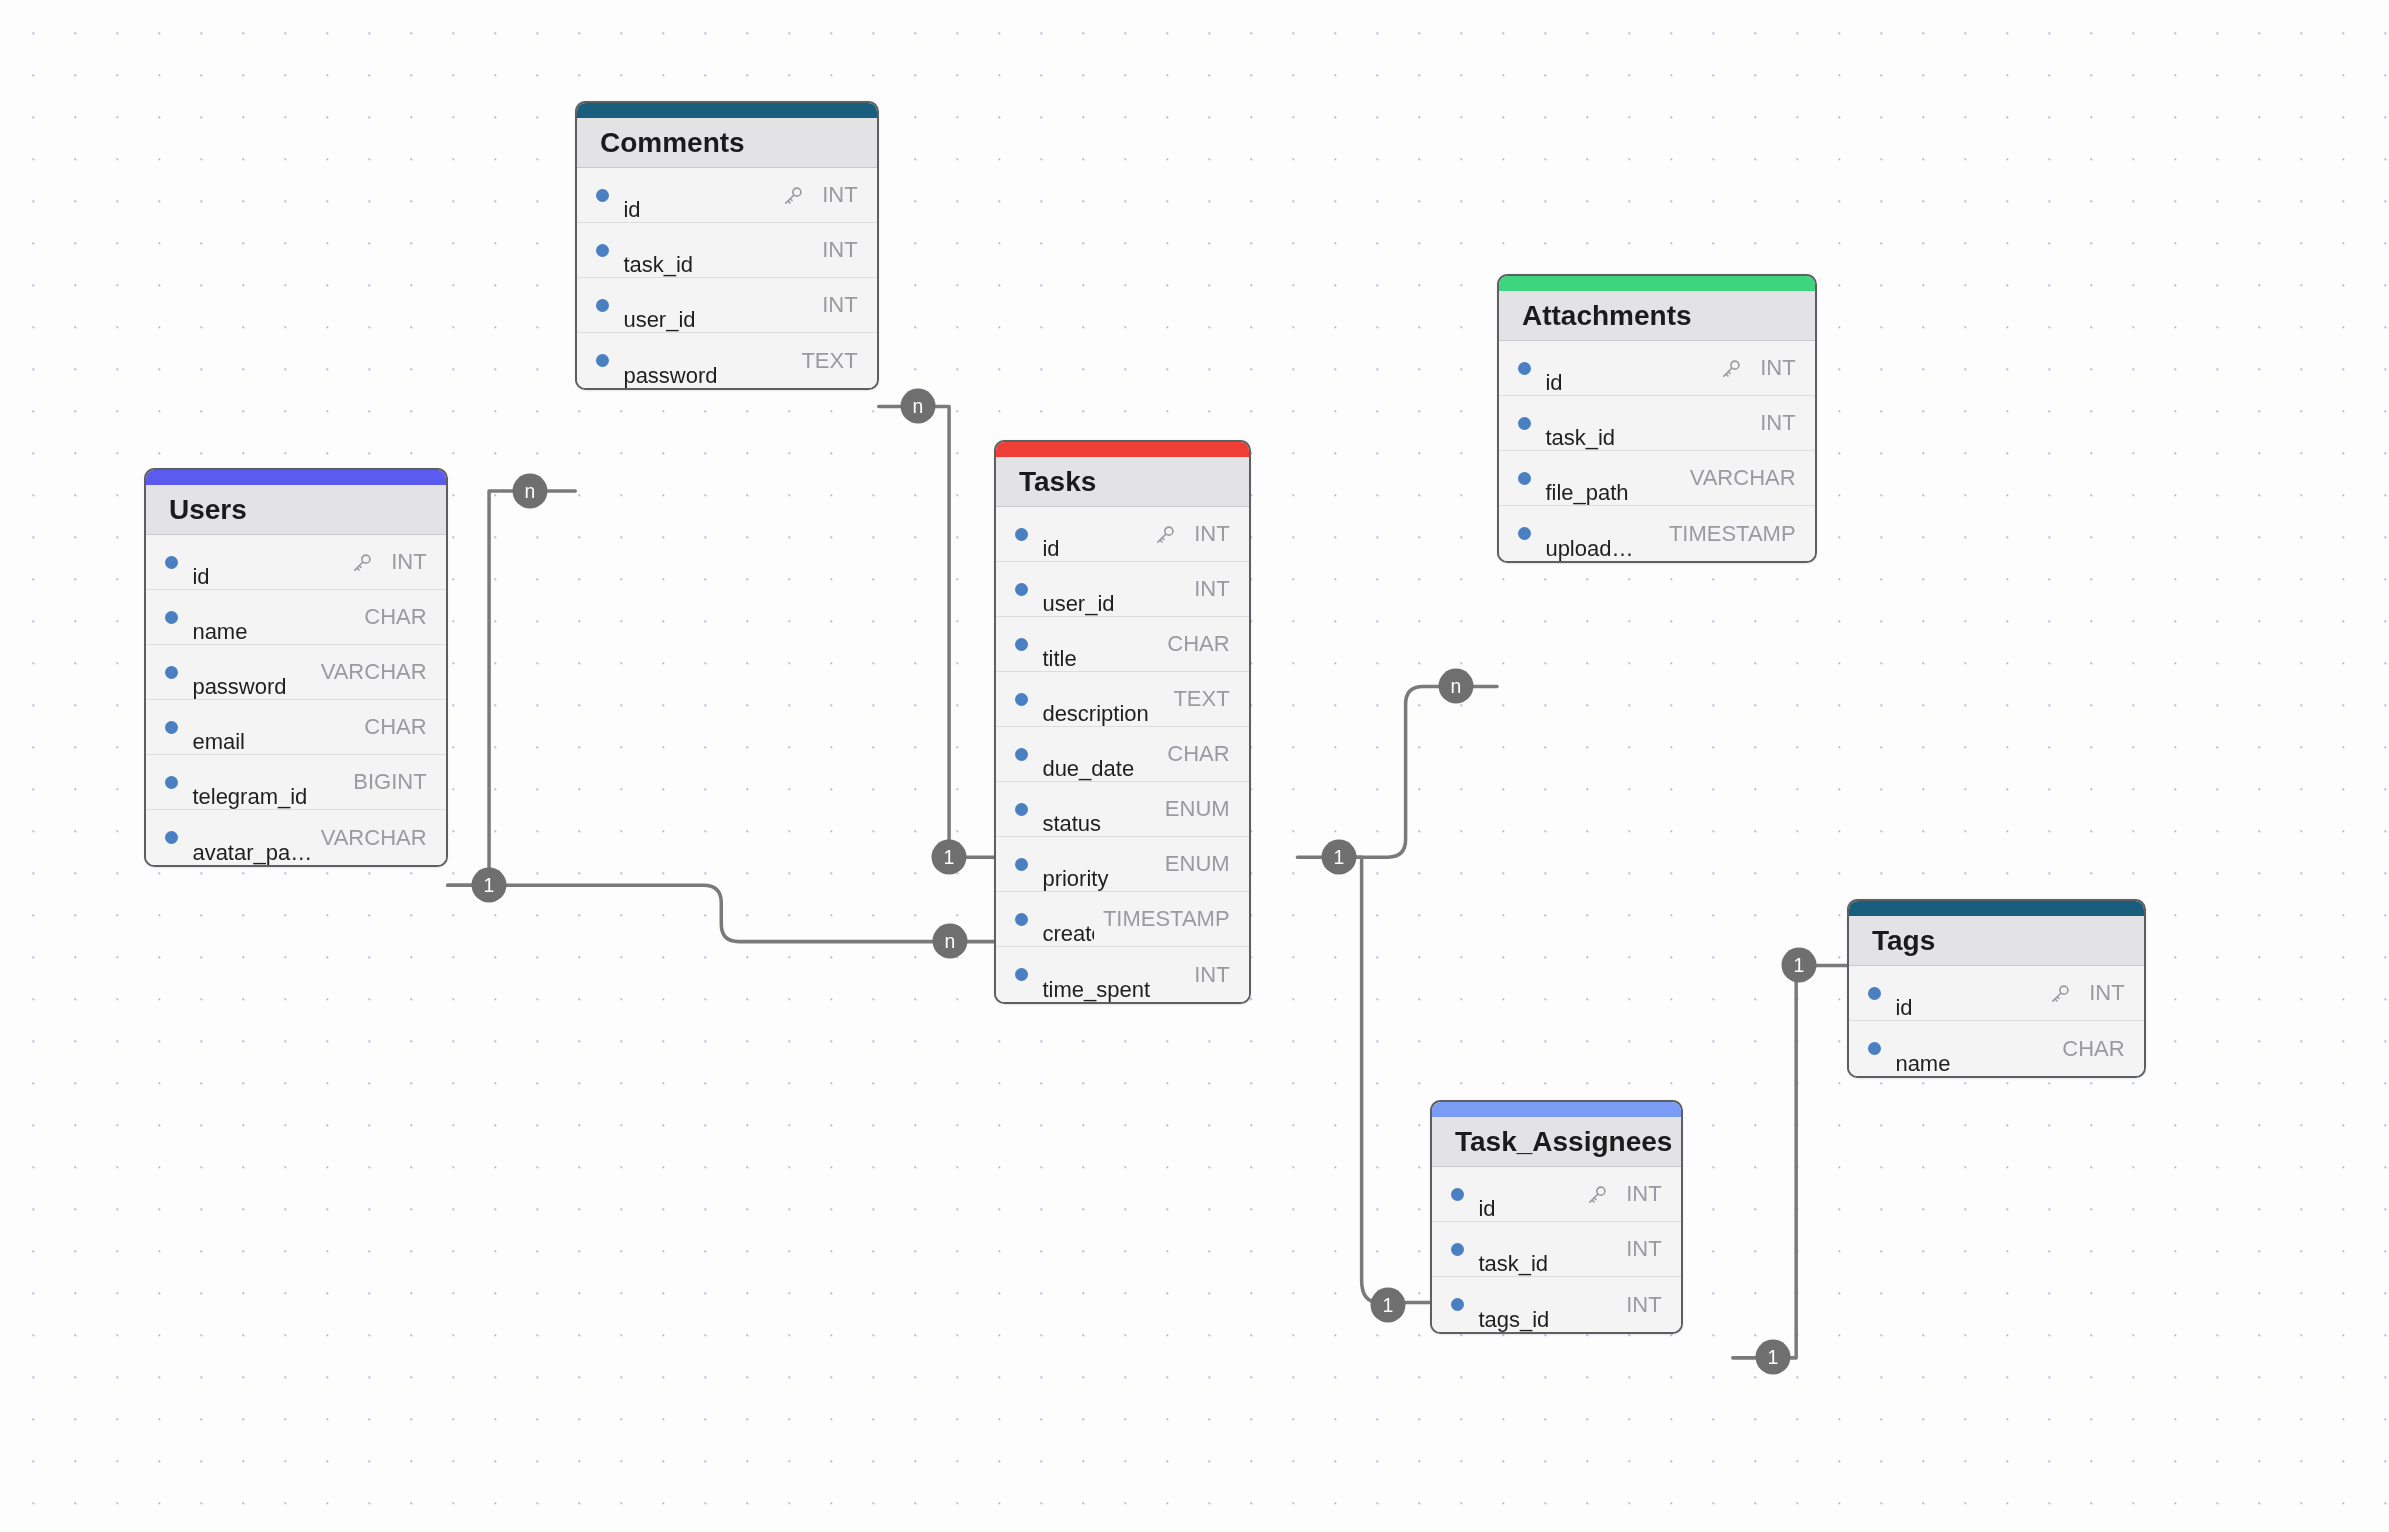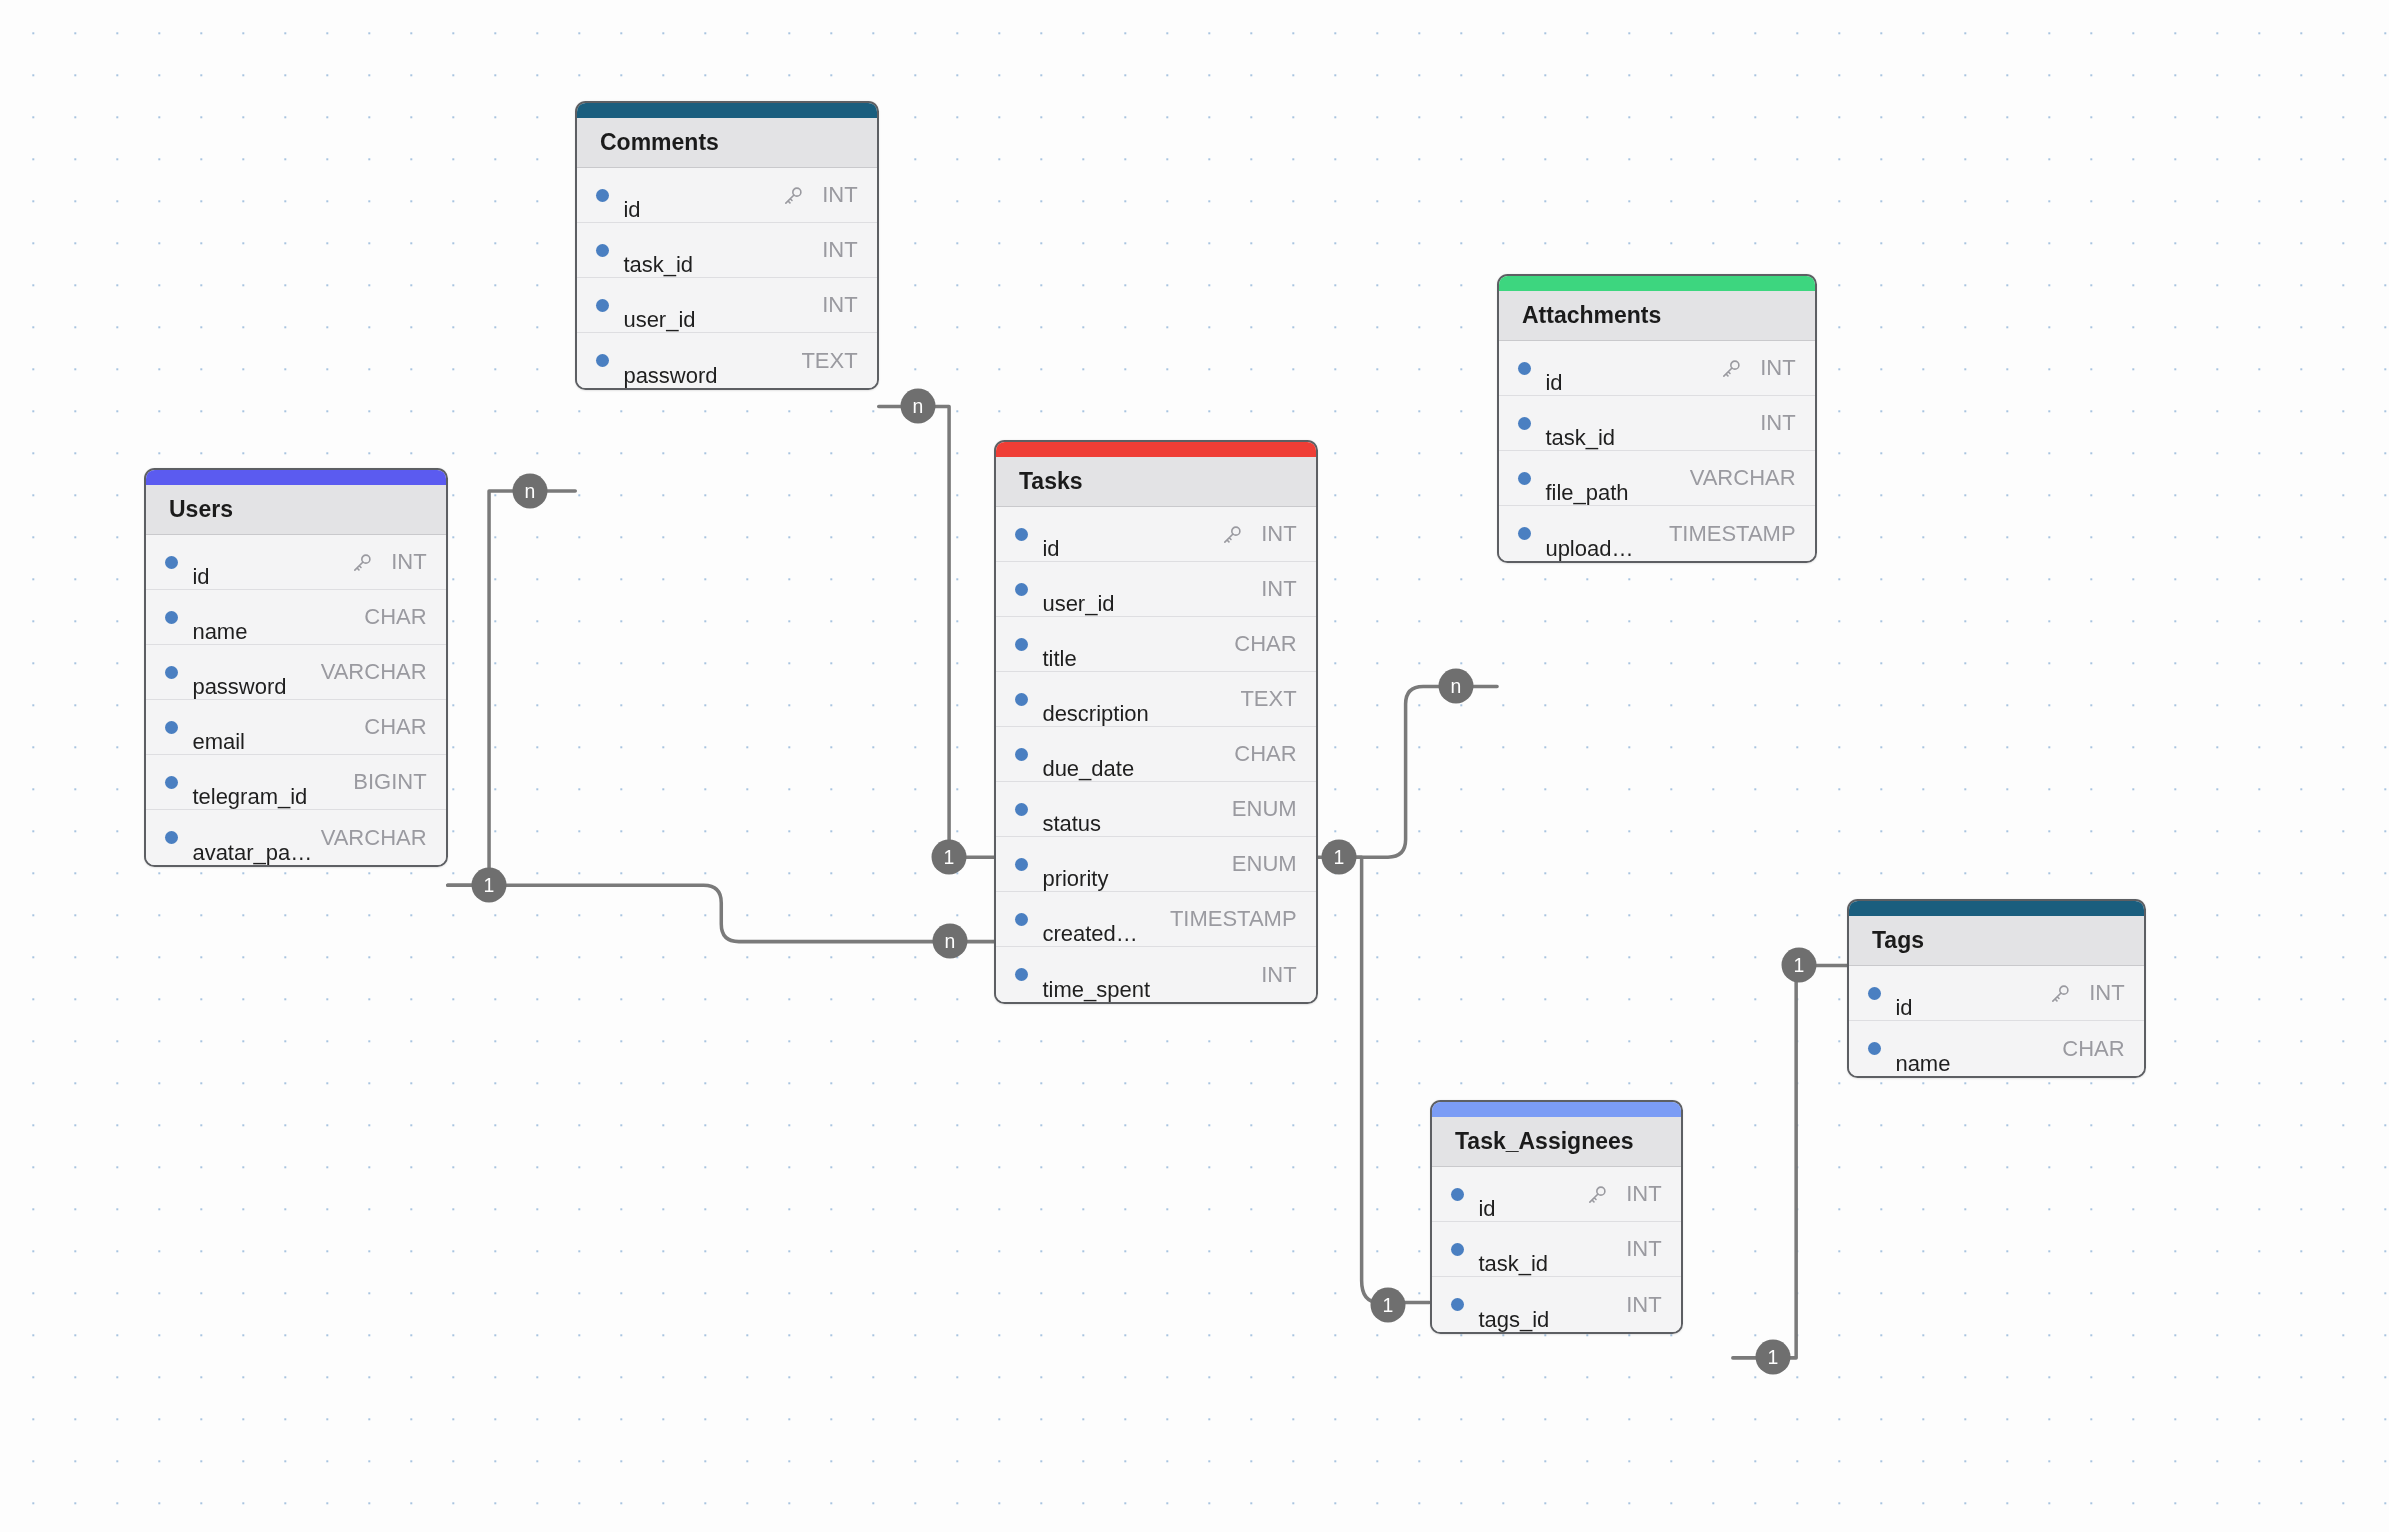--- a/index.html
+++ b/index.html
@@ -73,21 +73,21 @@
     width: 100%;
   }
   .tbl-title {
     background: #e3e3e5;
     height: 50px;
     display: flex;
     align-items: center;
     padding: 0 0 0 23px;
     box-sizing: border-box;
     font-weight: bold;
-    font-size: 23px;
+    font-size: 28px;
     color: #1b1b1b;
     border-bottom: 1.8px solid #c9c9cc;
   }
   .tbl-rows { display: block; }
   .row {
     height: 55px;
     display: flex;
     align-items: center;
     padding: 0 19.4px 0 19.4px;
     box-sizing: border-box;
@@ -211,21 +211,21 @@
           <span class="fname">telegram_id</span>
           <span class="ftype">BIGINT</span>
         </div>
         <div class="row">
           <span class="dot"></span>
           <span class="fname">avatar_pa…</span>
           <span class="ftype">VARCHAR</span>
         </div>
       </div>
     </div>
-    <div class="tbl" style="left: 994px; top: 440px; width: 324px;">
+    <div class="tbl" style="left: 994px; top: 440px; width: 257px;">
       <div class="tbl-accent" style="background: rgb(239, 62, 54);"></div>
       <div class="tbl-title">Tasks</div>
       <div class="tbl-rows">
         <div class="row">
           <span class="dot"></span>
           <span class="fname">id</span>
           <span class="keyicon">
             <svg width="23" height="23" viewBox="0 0 24 24">
               <g fill="none" stroke="#9a9aa0" stroke-width="1.7" stroke-linecap="round" stroke-linejoin="round">
                 <circle cx="15.5" cy="8.5" r="4.2"></circle>

